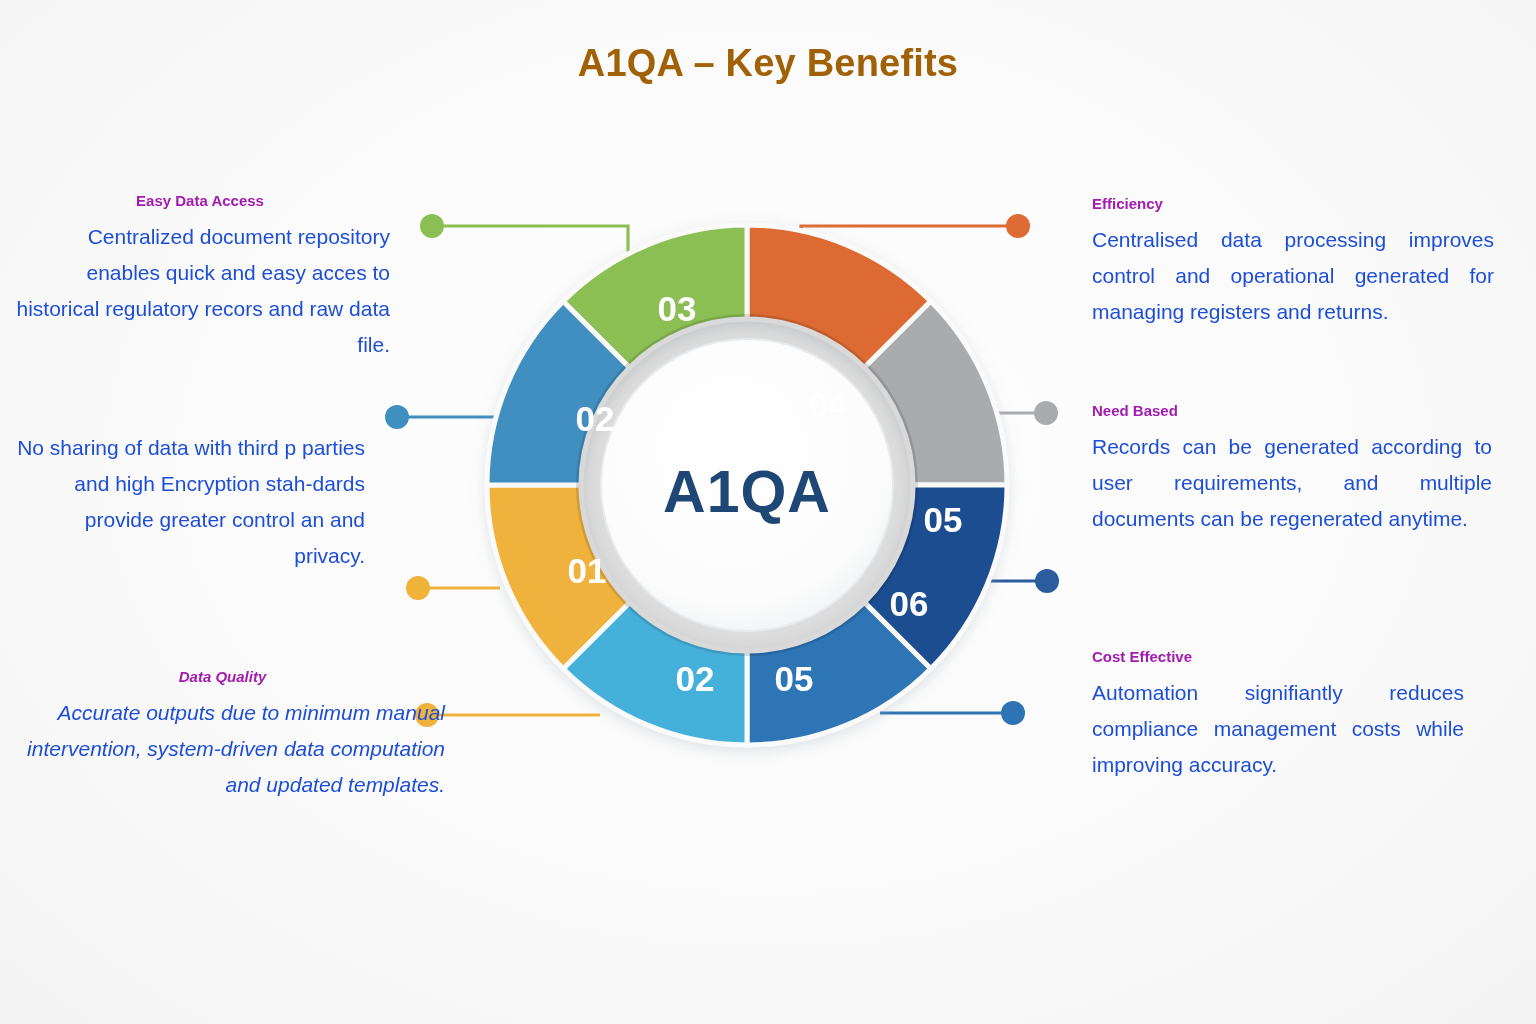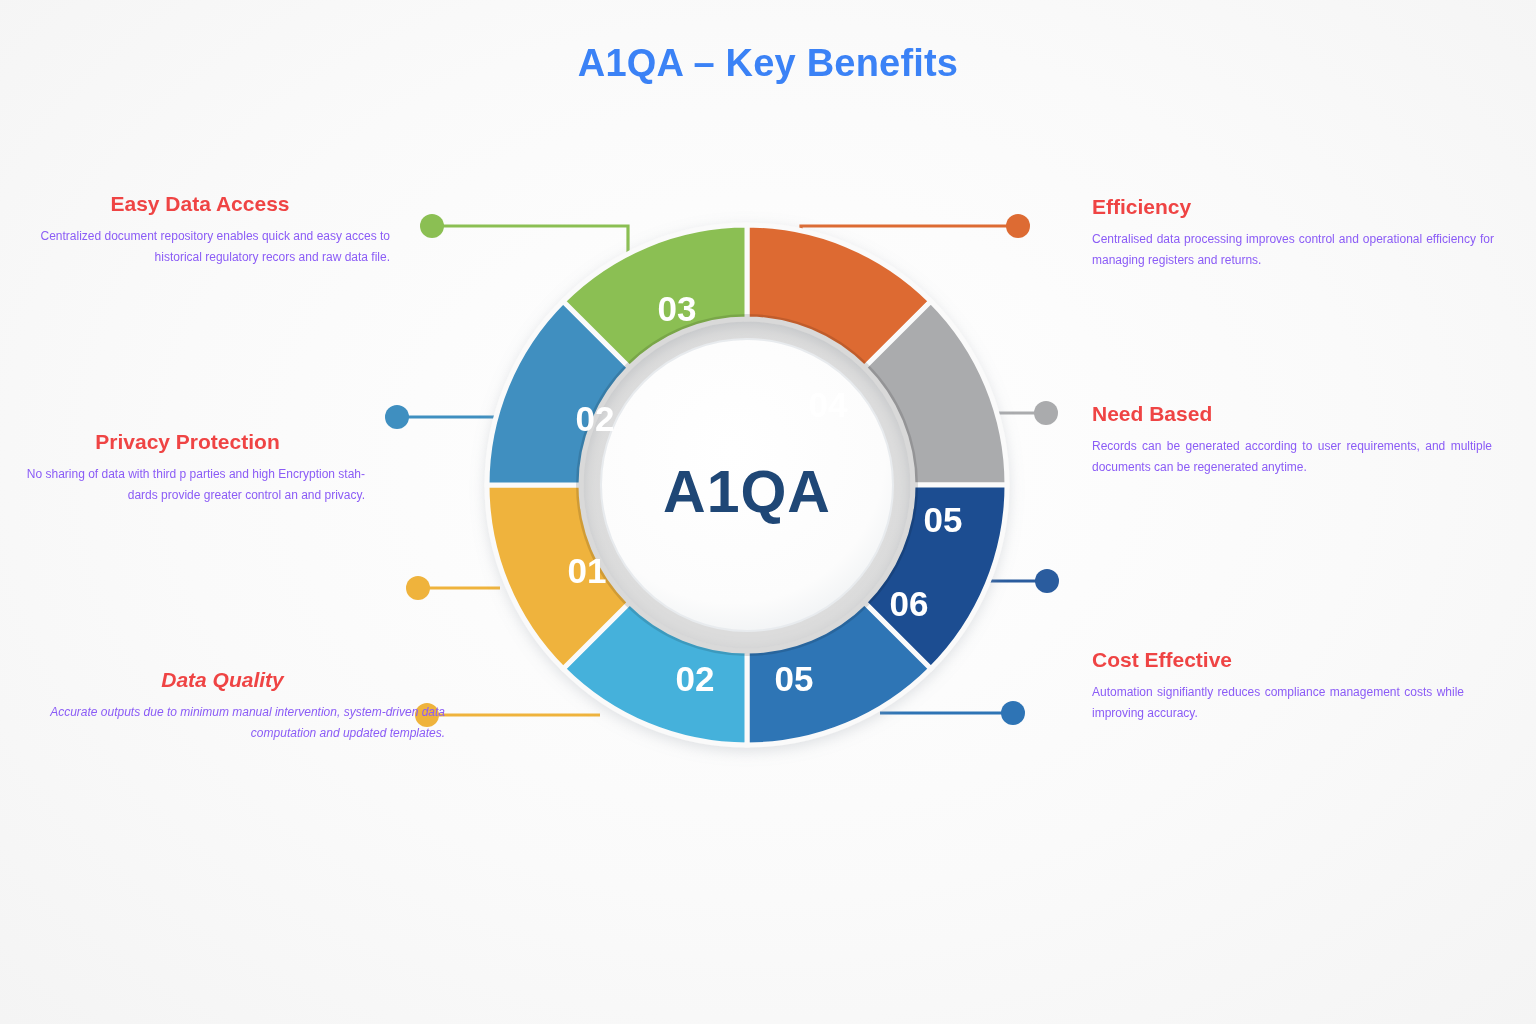--- a/index.html
+++ b/index.html
@@ -15,21 +15,21 @@
     background:
       radial-gradient(ellipse at 50% 45%, #ffffff 0%, #fafafa 55%, #f4f4f4 100%);
   }
   
   .title{
     position:absolute;
     top:42px;left:0;right:0;
     text-align:center;
     font-size:38px;
     font-weight:bold;
-    color:#3b82f6;
+    color:#a16207;
     letter-spacing:.2px;
   }
   
   .wheel{
     position:absolute;
     left:462px;top:200px;
     width:570px;height:570px;
   }
   .wheel svg{display:block;width:570px;height:570px;}
   .seg-num{
@@ -46,29 +46,29 @@
   
   .connectors{
     position:absolute;inset:0;
     width:1536px;height:1024px;
     pointer-events:none;
   }
   
   .block{position:absolute;}
   .block h3{
     margin:0 0 10px 0;
-    font-size:21px;
+    font-size:15px;
     font-weight:bold;
-    color:#ef4444;
+    color:#a21caf;
   }
   .block p{
     margin:0;
-    font-size:12px;
+    font-size:21px;
     line-height:1.72;
-    color:#8b5cf6;
+    color:#1d4ed8;
   }
   .left{ text-align:right; }
   .left h3{ text-align:center; }
   .right{ text-align:left; }
   .right p{ text-align:justify; }
 
   #blk-easy-data-access{ left:10px;  top:192px;  width:380px; }
   #blk-privacy{         left:10px;  top:430px;  width:355px; }
   #blk-data-quality{    left:0px;   top:668px;  width:445px;font-style:italic; }
 
@@ -176,32 +176,31 @@
     <text class="hub-text" x="285" y="292">A1QA</text>
   </svg>
 </div>
 
 <div class="block left" id="blk-easy-data-access">
   <h3>Easy Data Access</h3>
   <p>Centralized document repository enables quick and easy acces to historical regulatory recors and raw data file.</p>
 </div>
 
 <div class="block left" id="blk-privacy">
-  <h3>Privacy Protection</h3>
   <p>No sharing of data with third p parties and high Encryption stah-dards provide greater control an and privacy.</p>
 </div>
 
 <div class="block left" id="blk-data-quality">
   <h3>Data Quality</h3>
   <p>Accurate outputs due to minimum manual intervention, system-driven data computation and updated templates.</p>
 </div>
 
 <div class="block right" id="blk-efficiency">
   <h3>Efficiency</h3>
-  <p>Centralised data processing improves control and operational efficiency for managing registers and returns.</p>
+  <p>Centralised data processing improves control and operational generated for managing registers and returns.</p>
 </div>
 
 <div class="block right" id="blk-need-based">
   <h3>Need Based</h3>
   <p>Records can be generated according to user requirements, and multiple documents can be regenerated anytime.</p>
 </div>
 
 <div class="block right" id="blk-cost-effective">
   <h3>Cost Effective</h3>
   <p>Automation signifiantly reduces compliance management costs while improving accuracy.</p>

